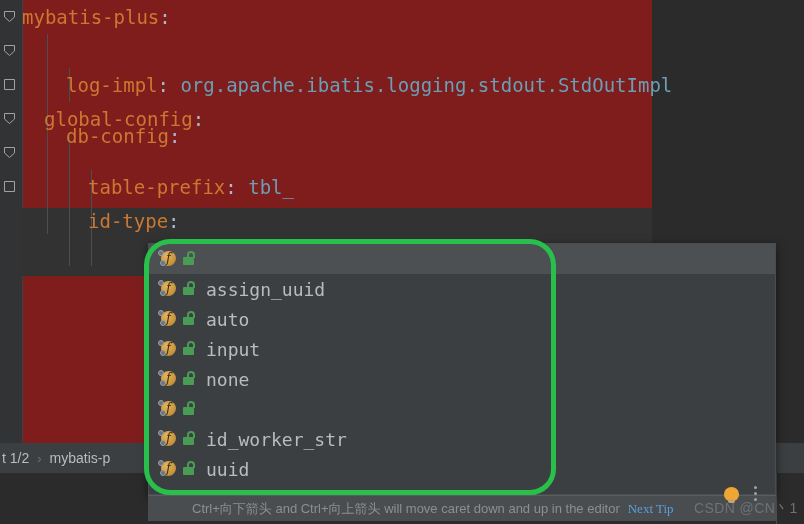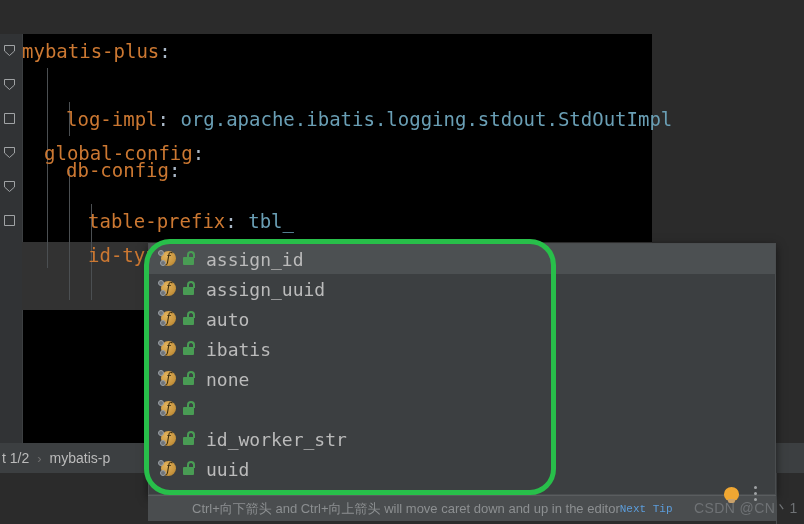--- a/index.html
+++ b/index.html
@@ -5,21 +5,21 @@
   html,body{margin:0;padding:0;}
   body{
     width:804px;height:524px;overflow:hidden;
     background:#2b2b2b;
     font-family:"DejaVu Sans Mono","Liberation Mono",monospace;
     -webkit-font-smoothing:antialiased;
   }
   .root{position:relative;width:804px;height:524px;background:#2b2b2b;overflow:hidden;}
 
   
-  .editor{position:absolute;left:0;top:0;width:652px;height:443px;background:#000000;margin-top:34px;}
+  .editor{position:absolute;left:0;top:0;width:652px;height:443px;background:#7f1d1d;}
 
   .gutter{position:absolute;left:0;top:0;width:22px;height:443px;background:#313335;border-right:1px solid #3c3f41;}
   .fold{position:absolute;left:3px;width:13px;height:13px;}
   .fold svg{display:block;}
 
   .indent-guide{position:absolute;width:1px;background:#4b4f52;}
 
   .caret-line{position:absolute;left:22px;right:0;height:34px;background:#323232;}
   .caret-line.top{top:208px;background:#323232;}
 
@@ -60,21 +60,21 @@
   .icon-lock .body{position:absolute;left:2px;top:6px;width:11px;height:8px;background:#499c54;border-radius:1px;}
   .icon-lock .shackle{position:absolute;left:6px;top:0px;width:8px;height:7px;
       border:2px solid #499c54;border-bottom:none;border-radius:5px 5px 0 0;box-sizing:border-box;}
   .popup-label{font-family:"DejaVu Sans Mono","Liberation Mono",monospace;font-size:18px;color:#bbbbbb;white-space:pre;}
 
   
   .tipbar{position:absolute;left:148px;top:495px;width:628px;height:26px;background:#4a4d4f;
           border-top:1px solid #5a5d5f;box-sizing:border-box;
           display:flex;align-items:center;padding:0 8px;}
   .tiptext{font-family:"Liberation Sans",sans-serif;font-size:13px;color:#8c8f91;white-space:nowrap;margin-left:36px;}
-  .tiplink{font-family:Liberation Mono, monospace;font-size:11px;color:#5c9ddb;cursor:pointer;}
+  .tiplink{font-family:Liberation Serif, serif;font-size:13px;color:#5c9ddb;margin-left:8px;cursor:pointer;}
 
   
   .annot{position:absolute;left:144px;top:239px;width:412px;height:256px;
          border:5px solid #28bf4a;border-radius:26px;box-sizing:border-box;pointer-events:none;}
 
   
   .bulb{position:absolute;left:723px;top:487px;width:17px;height:17px;}
   .bulb .glass{position:absolute;left:1px;top:0;width:15px;height:14px;border-radius:50% 50% 45% 45%;
        background:#f0a732;}
   .bulb .base{position:absolute;left:5px;top:12px;width:7px;height:4px;background:#caa26a;border-radius:0 0 2px 2px;}
@@ -170,21 +170,20 @@
       <span class="icon-field">
           <i class="ball"></i>
           <i class="g1"></i>
           <i class="g2"></i>
           <i class="f">f</i>
         </span>
       <span class="icon-lock">
           <i class="shackle"></i>
           <i class="body"></i>
         </span>
-      <span class="popup-label">assign_id</span>
     </div>
 
     <div class="popup-row">
       <span class="icon-field">
           <i class="ball"></i>
           <i class="g1"></i>
           <i class="g2"></i>
           <i class="f">f</i>
         </span>
       <span class="icon-lock">
@@ -212,21 +211,21 @@
       <span class="icon-field">
           <i class="ball"></i>
           <i class="g1"></i>
           <i class="g2"></i>
           <i class="f">f</i>
         </span>
       <span class="icon-lock">
           <i class="shackle"></i>
           <i class="body"></i>
         </span>
-      <span class="popup-label">ibatis</span>
+      <span class="popup-label">input</span>
     </div>
 
     <div class="popup-row">
       <span class="icon-field">
           <i class="ball"></i>
           <i class="g1"></i>
           <i class="g2"></i>
           <i class="f">f</i>
         </span>
       <span class="icon-lock">

